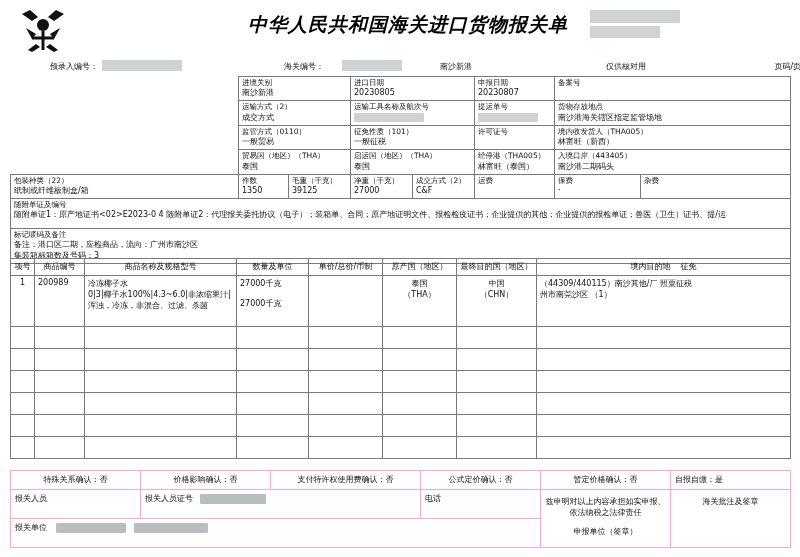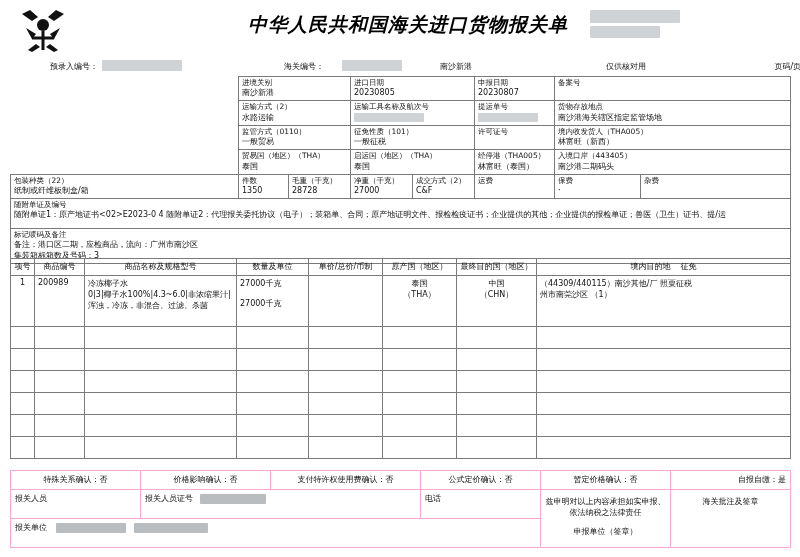--- a/index.html
+++ b/index.html
@@ -45,21 +45,21 @@
     border:1px solid #7a7a7a;
     vertical-align:top;
     padding:1px 3px 2px 3px;
     font-size:8px;line-height:1.25;
     height:13px;
   }
   .cap{font-size:7.5px;color:#111;display:block;}
   .val{font-size:8px;color:#111;display:block;padding-top:1px;}
   .nb{border:0 !important;}
   .ctr{text-align:center;}
-  .rt{text-align:right;}
+  .rt{}
   .pkg{height:26px;}
 
   
   table.goods{
     position:absolute;left:10px;top:258px;width:780px;
     border-collapse:collapse;table-layout:fixed;
   }
   table.goods td,table.goods th{
     border:1px solid #7a7a7a;
     font-size:8px;font-weight:normal;
@@ -165,21 +165,21 @@
       </td>
       <td colspan="2">
         <span class="cap">备案号</span>
         <span class="val">&nbsp;</span>
       </td>
     </tr>
 
     <tr>
       <td colspan="2">
         <span class="cap">运输方式（2）</span>
-        <span class="val">水路运输</span>
+        <span class="val">成交方式</span>
       </td>
       <td colspan="2">
         <span class="cap">运输工具名称及航次号</span>
         <span class="val"><span class="rb" style="width:70px"></span></span>
       </td>
       <td>
         <span class="cap">提运单号</span>
         <span class="val"><span class="rb" style="width:60px"></span></span>
       </td>
       <td colspan="2">
@@ -230,21 +230,21 @@
       <td class="pkg">
         <span class="cap">包装种类（22）</span>
         <span class="val">纸制或纤维板制盒/箱</span>
       </td>
       <td class="pkg">
         <span class="cap">件数</span>
         <span class="val">1350</span>
       </td>
       <td class="pkg">
         <span class="cap">毛重（千克）</span>
-        <span class="val">28728</span>
+        <span class="val">39125</span>
       </td>
       <td class="pkg">
         <span class="cap">净重（千克）</span>
         <span class="val">27000</span>
       </td>
       <td class="pkg">
         <span class="cap">成交方式（2）</span>
         <span class="val">C&amp;F</span>
       </td>
       <td class="pkg">

